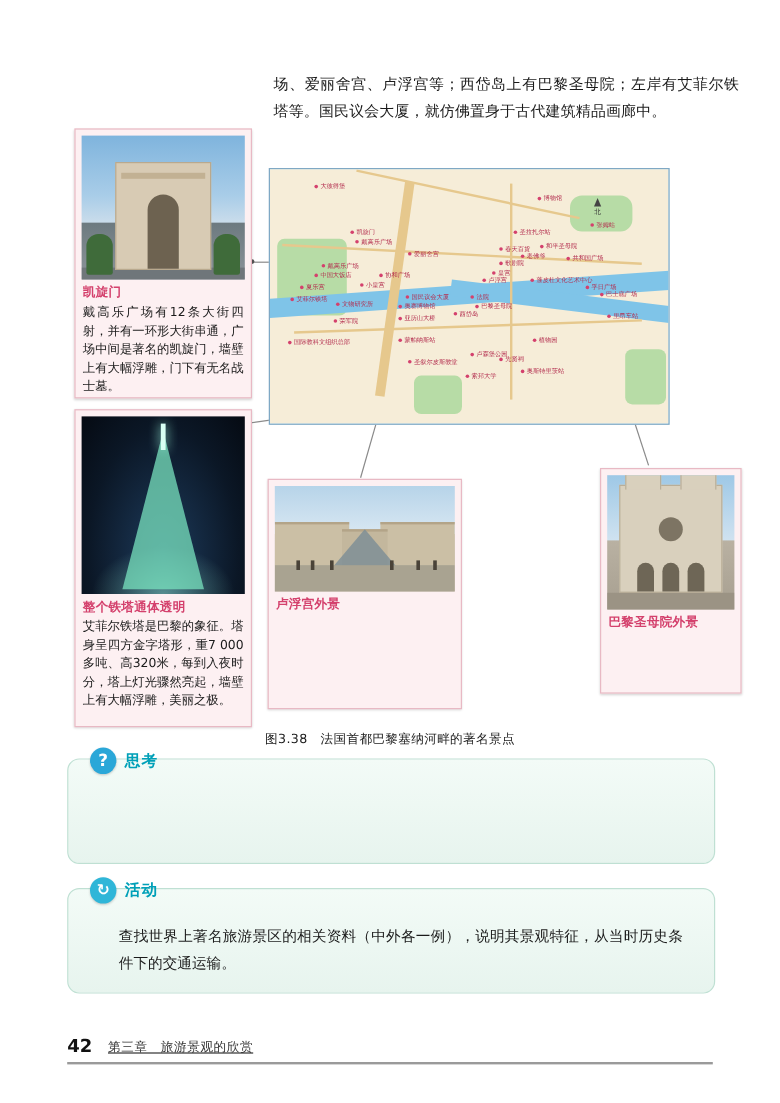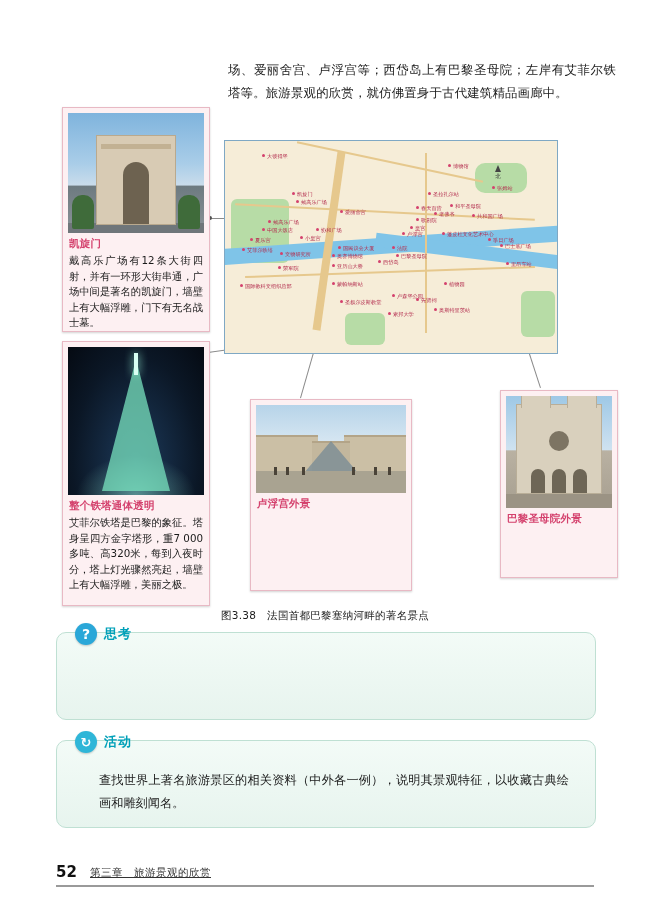--- a/index.html
+++ b/index.html
@@ -81,21 +81,21 @@
   #card-eiffel {
     left: 62px;
     top: 341px;
     width: 148px;
     height: 265px;
   }
   #card-eiffel .photo { height: 148px; }
 
   
   #card-louvre {
-    left: 250px;
+    left: 223px;
     top: 399px;
     width: 162px;
     height: 192px;
   }
   #card-louvre .photo { height: 88px; }
 
   
   #card-notredame {
     left: 500px;
     top: 390px;
@@ -466,21 +466,21 @@
     bottom: 5px;
     font-size: 10.5px;
     color: #333;
     letter-spacing: 0.5px;
     text-decoration: underline;
   }
 </style>
 </head>
 <body>
 
-<div class="top-paragraph">场、爱丽舍宫、卢浮宫等；西岱岛上有巴黎圣母院；左岸有艾菲尔铁塔等。旅游景观的欣赏，就仿佛置身于古代建筑精品画廊中。</div>
+<div class="top-paragraph">场、爱丽舍宫、卢浮宫等；西岱岛上有巴黎圣母院；左岸有艾菲尔铁塔等。国民议会大厦，就仿佛置身于古代建筑精品画廊中。</div>
 
 <div class="figure-area">
 
   <div class="connector" style="left:210px; top:218px; width:16px;"></div>
   <div class="dot" style="left:208px; top:216px;"></div>
 
   <div class="connector" style="left:208px; top:352px; width:120px; transform: rotate(-8deg);"></div>
   <div class="connector" style="left:300px; top:398px; width:46px; transform: rotate(-74deg);"></div>
   <div class="connector" style="left:540px; top:388px; width:44px; transform: rotate(-108deg);"></div>
 
@@ -608,19 +608,19 @@
     <div class="badge">?</div>
     <div class="box-title">思考</div>
   </div>
 </div>
 
 <div class="box" id="activity-box">
   <div class="box-head">
     <div class="badge cycle">↻</div>
     <div class="box-title">活动</div>
   </div>
-  <div class="box-body">查找世界上著名旅游景区的相关资料（中外各一例），说明其景观特征，以收藏古典绘画和雕刻闻名。</div>
+  <div class="box-body">查找世界上著名旅游景区的相关资料（中外各一例），说明其景观特征，从当时历史条件下的交通运输。</div>
 </div>
 
 <div class="footer">
-  <div class="page-num">52</div>
+  <div class="page-num">42</div>
   <div class="footer-text">第三章　旅游景观的欣赏</div>
 </div>
 
 </body></html>

